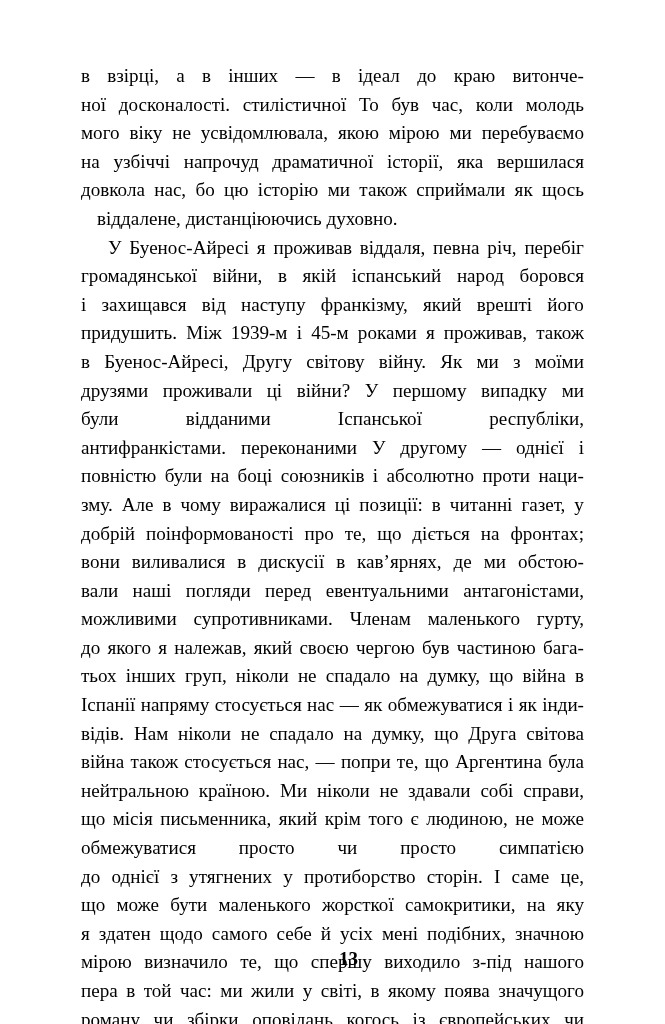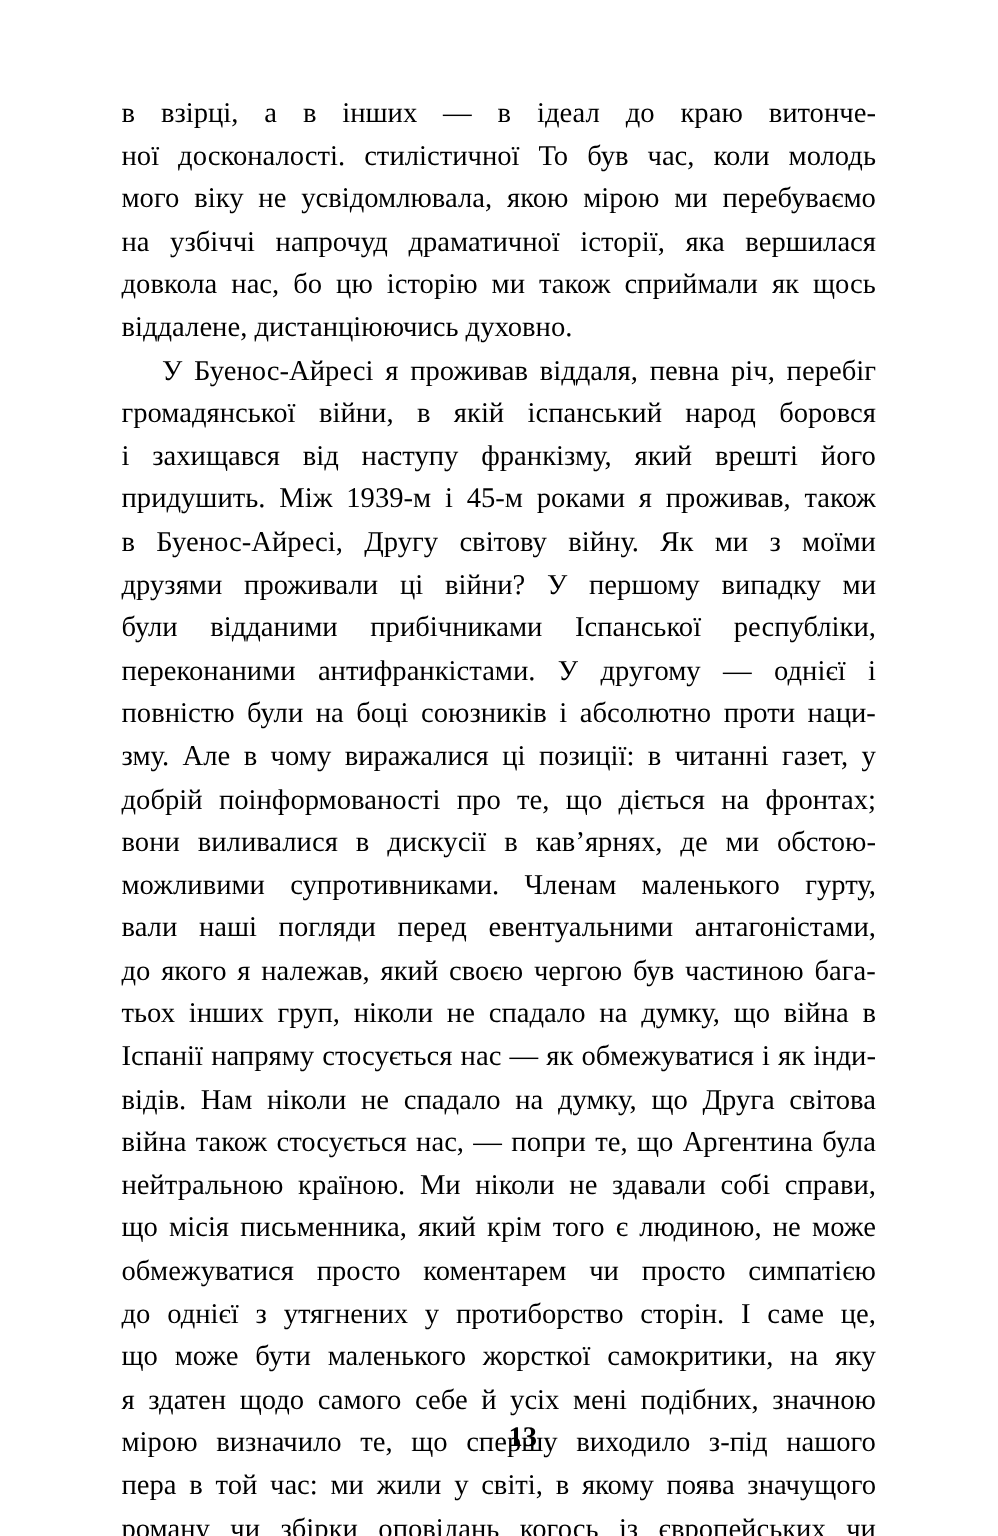--- a/index.html
+++ b/index.html
@@ -44,20 +44,21 @@
     overflow: visible;
   }
 
   
   .line.justify {
     justify-content: space-between;
   }
   
   .line.last {
     justify-content: flex-start;
+    margin-left: 16px;
   }
   .line.indent {
     padding-left: 27px;
     box-sizing: border-box;
   }
 
   .w {
     white-space: pre;
   }
 
@@ -87,36 +88,36 @@
         <div class="line justify"><span class="w">довкола</span><span class="w">нас,</span><span class="w">бо</span><span class="w">цю</span><span class="w">історію</span><span class="w">ми</span><span class="w">також</span><span class="w">сприймали</span><span class="w">як</span><span class="w">щось</span></div>
         <div class="line last"><span class="w">віддалене, дистанціюючись духовно.</span></div>
       </div>
       <div class="para">
         <div class="line justify indent"><span class="w">У</span><span class="w">Буенос-Айресі</span><span class="w">я</span><span class="w">проживав</span><span class="w">віддаля,</span><span class="w">певна</span><span class="w">річ,</span><span class="w">перебіг</span></div>
         <div class="line justify"><span class="w">громадянської</span><span class="w">війни,</span><span class="w">в</span><span class="w">якій</span><span class="w">іспанський</span><span class="w">народ</span><span class="w">боровся</span></div>
         <div class="line justify"><span class="w">і</span><span class="w">захищався</span><span class="w">від</span><span class="w">наступу</span><span class="w">франкізму,</span><span class="w">який</span><span class="w">врешті</span><span class="w">його</span></div>
         <div class="line justify"><span class="w">придушить.</span><span class="w">Між</span><span class="w">1939-м</span><span class="w">і</span><span class="w">45-м</span><span class="w">роками</span><span class="w">я</span><span class="w">проживав,</span><span class="w">також</span></div>
         <div class="line justify"><span class="w">в</span><span class="w">Буенос-Айресі,</span><span class="w">Другу</span><span class="w">світову</span><span class="w">війну.</span><span class="w">Як</span><span class="w">ми</span><span class="w">з</span><span class="w">моїми</span></div>
         <div class="line justify"><span class="w">друзями</span><span class="w">проживали</span><span class="w">ці</span><span class="w">війни?</span><span class="w">У</span><span class="w">першому</span><span class="w">випадку</span><span class="w">ми</span></div>
-        <div class="line justify"><span class="w">були</span><span class="w">відданими</span><span class="w">прибічниками</span><span class="w">Іспанської</span><span class="w">республіки,</span></div>
-        <div class="line justify"><span class="w">переконаними</span><span class="w">антифранкістами.</span><span class="w">У</span><span class="w">другому</span><span class="w">—</span><span class="w">однієї</span><span class="w">і</span></div>
+        <div class="line justify"><span class="w">були</span><span class="w">відданими</span><span class="w">Іспанської</span><span class="w">республіки,</span></div>
+        <div class="line justify"><span class="w">антифранкістами.</span><span class="w">переконаними</span><span class="w">У</span><span class="w">другому</span><span class="w">—</span><span class="w">однієї</span><span class="w">і</span></div>
         <div class="line justify"><span class="w">повністю</span><span class="w">були</span><span class="w">на</span><span class="w">боці</span><span class="w">союзників</span><span class="w">і</span><span class="w">абсолютно</span><span class="w">проти</span><span class="w">наци-</span></div>
         <div class="line justify"><span class="w">зму.</span><span class="w">Але</span><span class="w">в</span><span class="w">чому</span><span class="w">виражалися</span><span class="w">ці</span><span class="w">позиції:</span><span class="w">в</span><span class="w">читанні</span><span class="w">газет,</span><span class="w">у</span></div>
         <div class="line justify"><span class="w">добрій</span><span class="w">поінформованості</span><span class="w">про</span><span class="w">те,</span><span class="w">що</span><span class="w">діється</span><span class="w">на</span><span class="w">фронтах;</span></div>
         <div class="line justify"><span class="w">вони</span><span class="w">виливалися</span><span class="w">в</span><span class="w">дискусії</span><span class="w">в</span><span class="w">кав’ярнях,</span><span class="w">де</span><span class="w">ми</span><span class="w">обстою-</span></div>
+        <div class="line justify"><span class="w">вали</span><span class="w">наші</span><span class="w">погляди</span><span class="w">перед</span><span class="w">евентуальними</span><span class="w">антагоністами,</span></div>
         <div class="line justify"><span class="w">можливими</span><span class="w">супротивниками.</span><span class="w">Членам</span><span class="w">маленького</span><span class="w">гурту,</span></div>
-        <div class="line justify"><span class="w">вали</span><span class="w">наші</span><span class="w">погляди</span><span class="w">перед</span><span class="w">евентуальними</span><span class="w">антагоністами,</span></div>
         <div class="line justify"><span class="w">до</span><span class="w">якого</span><span class="w">я</span><span class="w">належав,</span><span class="w">який</span><span class="w">своєю</span><span class="w">чергою</span><span class="w">був</span><span class="w">частиною</span><span class="w">бага-</span></div>
         <div class="line justify"><span class="w">тьох</span><span class="w">інших</span><span class="w">груп,</span><span class="w">ніколи</span><span class="w">не</span><span class="w">спадало</span><span class="w">на</span><span class="w">думку,</span><span class="w">що</span><span class="w">війна</span><span class="w">в</span></div>
         <div class="line justify"><span class="w">Іспанії</span><span class="w">напряму</span><span class="w">стосується</span><span class="w">нас</span><span class="w">—</span><span class="w">як</span><span class="w">обмежуватися</span><span class="w">і</span><span class="w">як</span><span class="w">інди-</span></div>
         <div class="line justify"><span class="w">відів.</span><span class="w">Нам</span><span class="w">ніколи</span><span class="w">не</span><span class="w">спадало</span><span class="w">на</span><span class="w">думку,</span><span class="w">що</span><span class="w">Друга</span><span class="w">світова</span></div>
         <div class="line justify"><span class="w">війна</span><span class="w">також</span><span class="w">стосується</span><span class="w">нас,</span><span class="w">—</span><span class="w">попри</span><span class="w">те,</span><span class="w">що</span><span class="w">Аргентина</span><span class="w">була</span></div>
         <div class="line justify"><span class="w">нейтральною</span><span class="w">країною.</span><span class="w">Ми</span><span class="w">ніколи</span><span class="w">не</span><span class="w">здавали</span><span class="w">собі</span><span class="w">справи,</span></div>
         <div class="line justify"><span class="w">що</span><span class="w">місія</span><span class="w">письменника,</span><span class="w">який</span><span class="w">крім</span><span class="w">того</span><span class="w">є</span><span class="w">людиною,</span><span class="w">не</span><span class="w">може</span></div>
-        <div class="line justify"><span class="w">обмежуватися</span><span class="w">просто</span><span class="w">коментарем</span><span class="w">чи</span><span class="w">просто</span><span class="w">симпатією</span></div>
+        <div class="line justify"><span class="w">обмежуватися</span><span class="w">просто</span><span class="w">чи</span><span class="w">просто</span><span class="w">симпатією</span></div>
         <div class="line justify"><span class="w">до</span><span class="w">однієї</span><span class="w">з</span><span class="w">утягнених</span><span class="w">у</span><span class="w">протиборство</span><span class="w">сторін.</span><span class="w">І</span><span class="w">саме</span><span class="w">це,</span></div>
         <div class="line justify"><span class="w">що</span><span class="w">може</span><span class="w">бути</span><span class="w">маленького</span><span class="w">жорсткої</span><span class="w">самокритики,</span><span class="w">на</span><span class="w">яку</span></div>
         <div class="line justify"><span class="w">я</span><span class="w">здатен</span><span class="w">щодо</span><span class="w">самого</span><span class="w">себе</span><span class="w">й</span><span class="w">усіх</span><span class="w">мені</span><span class="w">подібних,</span><span class="w">значною</span></div>
         <div class="line justify"><span class="w">мірою</span><span class="w">визначило</span><span class="w">те,</span><span class="w">що</span><span class="w">спершу</span><span class="w">виходило</span><span class="w">з-під</span><span class="w">нашого</span></div>
         <div class="line justify"><span class="w">пера</span><span class="w">в</span><span class="w">той</span><span class="w">час:</span><span class="w">ми</span><span class="w">жили</span><span class="w">у</span><span class="w">світі,</span><span class="w">в</span><span class="w">якому</span><span class="w">поява</span><span class="w">значущого</span></div>
         <div class="line justify"><span class="w">роману</span><span class="w">чи</span><span class="w">збірки</span><span class="w">оповідань</span><span class="w">когось</span><span class="w">із</span><span class="w">європейських</span><span class="w">чи</span></div>
       </div>
     </div>
 
   <div class="page-number">13</div>

